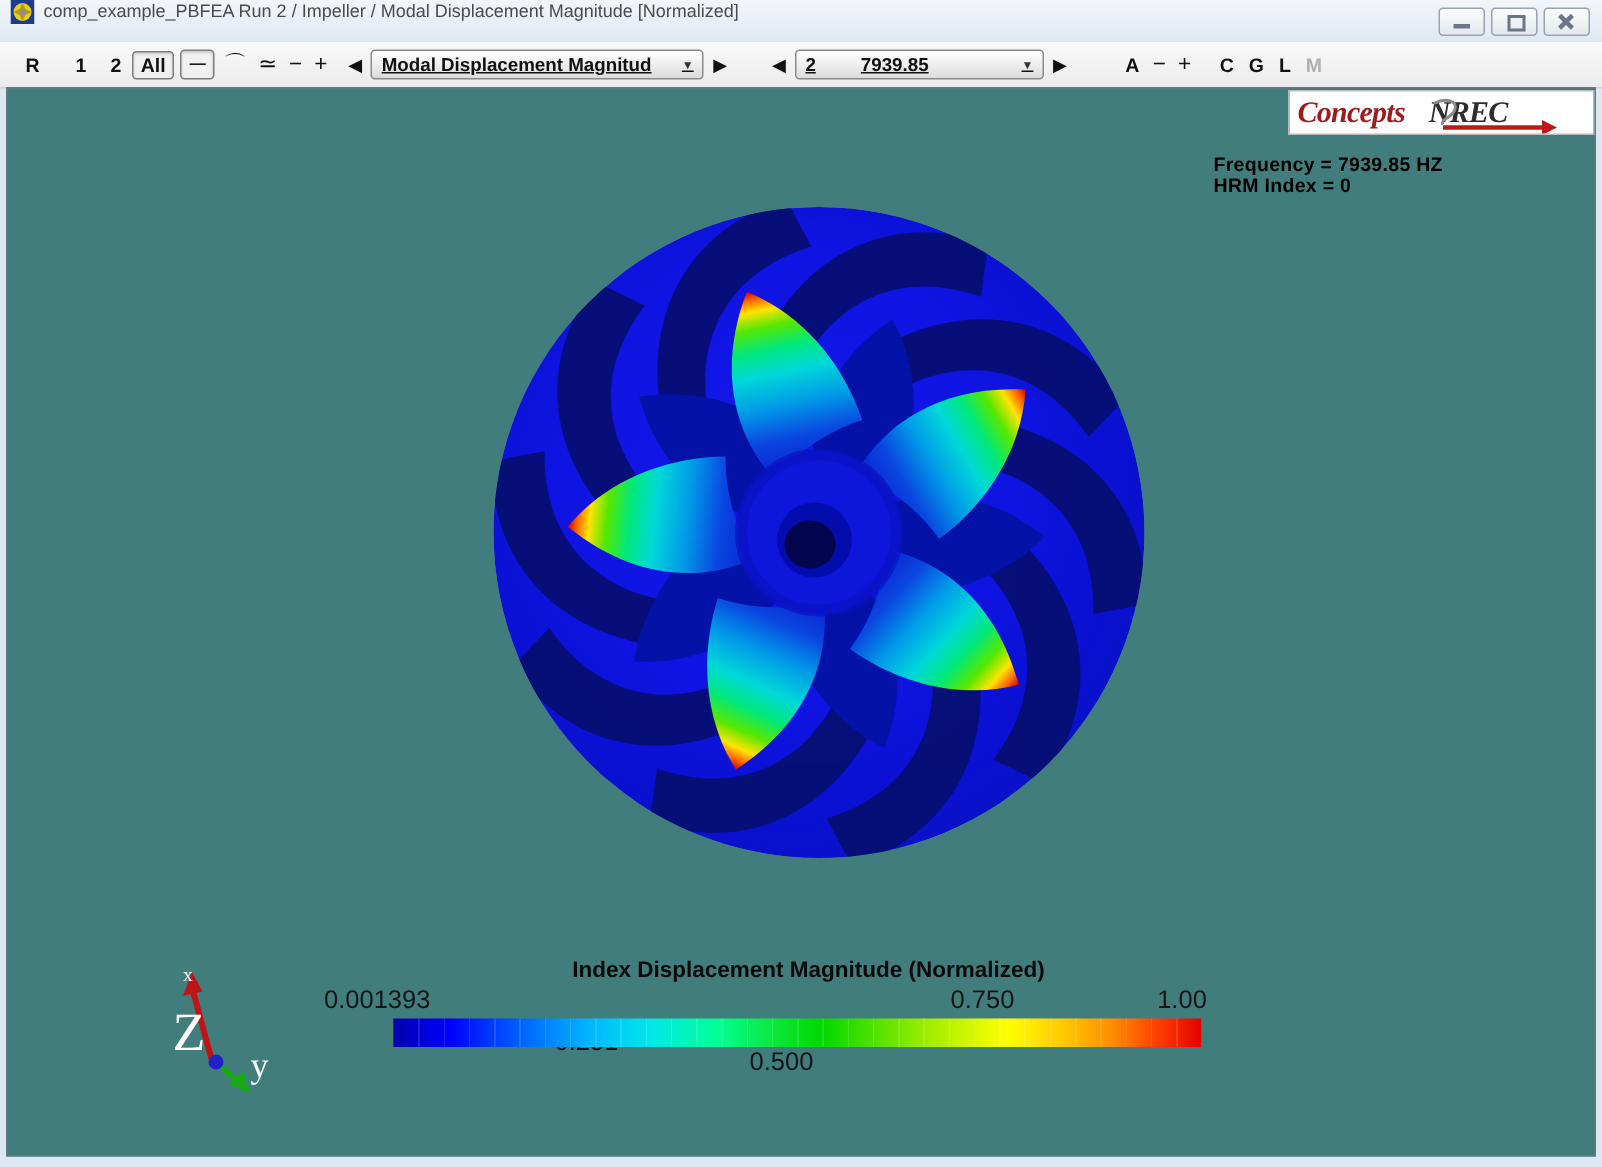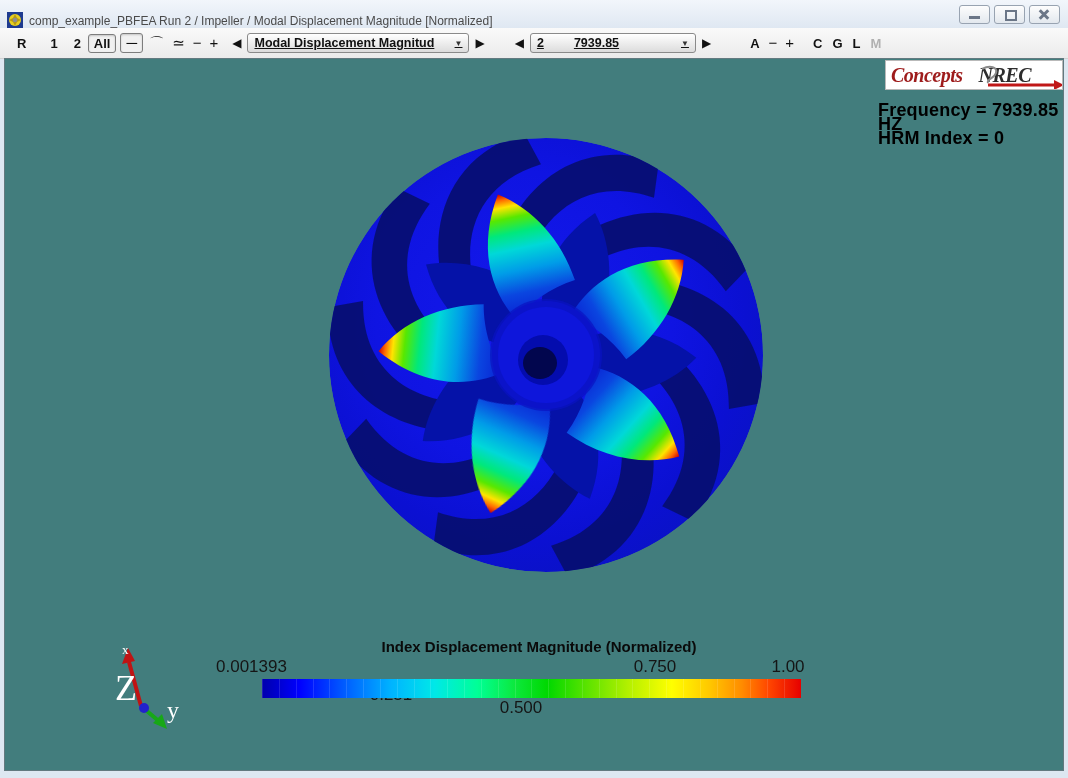--- a/index.html
+++ b/index.html
@@ -1,21 +1,21 @@
 <!DOCTYPE html>
 <html><head>
 <meta charset="utf-8">
 <style>
   html,body{margin:0;padding:0;background:#c8d4e0;font-family:"Liberation Sans",sans-serif;}
   .window{position:relative;width:1068px;height:778px;background:#dde7f1;outline:1px solid #8fa0b0;overflow:hidden;}
 
   
   .titlebar{position:absolute;top:0;left:0;right:0;height:28px;
     background:linear-gradient(#f2f6fb,#dfe8f2);border-bottom:1px solid #c2cedb;
-    display:flex;align-items:flex-end;}
+    display:flex;align-items:flex-start;}
   .app-icon{width:16px;height:16px;margin:0 6px 0 7px;flex:0 0 auto;}
   .title-text{font-size:12px;color:#4a4a4a;white-space:nowrap;}
   .win-controls{position:absolute;right:8px;top:5px;display:flex;gap:4px;}
   .win-btn{width:29px;height:17px;border:1px solid #98a3b1;border-radius:3px;
     background:linear-gradient(#fdfdfd,#e3e8ee);position:relative;cursor:default;}
   .win-btn .bar{position:absolute;left:9px;right:9px;bottom:4px;height:3px;background:#6b7687;}
   .win-btn .box{position:absolute;left:10px;top:4px;width:8px;height:7px;border:2px solid #6b7687;}
   .win-btn .xx{position:absolute;left:0;top:0;right:0;bottom:0;}
   .win-btn .xx:before,.win-btn .xx:after{content:"";position:absolute;left:8px;top:7px;width:12px;height:3px;background:#6b7687;}
   .win-btn .xx:before{transform:rotate(45deg);}
@@ -37,27 +37,27 @@
   .combo1{width:222px;margin:0 2px;}
   .combo2{width:166px;margin:0 2px;}
   .combo2 .freq{margin-left:30px;}
   .tb-right{margin-left:30px;display:flex;align-items:center;}
   .disabled{color:#b0b0b0;}
 
   
   .viewport{position:absolute;top:58px;left:4px;right:4px;bottom:7px;
     background:#427D7D;border:1px solid #62797f;box-sizing:border-box;overflow:hidden;cursor:default;}
 
-  .logo{position:absolute;top:1px;right:0px;width:178px;height:30px;background:#ffffff;
+  .logo{position:absolute;top:1px;right:0px;width:204px;height:30px;background:#ffffff;
     border:1px solid #b9b9b9;box-sizing:border-box;display:flex;align-items:center;overflow:hidden;}
   .logo .c1{font-family:"Liberation Serif",serif;font-style:italic;font-weight:bold;font-size:20px;color:#9e1c1c;margin-left:5px;letter-spacing:-0.5px;}
   .logo .c2{font-family:"Liberation Serif",serif;font-style:italic;font-weight:bold;font-size:20px;color:#2d2d2d;margin-left:16px;letter-spacing:-0.5px;}
   .logo svg{position:absolute;left:0;top:0;}
 
-  .annotation{position:absolute;left:873px;top:44px;font-size:18px;font-weight:bold;color:#000;line-height:14px;letter-spacing:0.2px;}
+  .annotation{position:absolute;left:804px;top:44px;font-size:13px;font-weight:bold;color:#000;line-height:14px;letter-spacing:0.2px;}
 
   .impeller{position:absolute;left:306px;top:61px;width:470px;height:470px;}
 
   .triad{position:absolute;left:88px;top:583px;width:95px;height:95px;}
 
   
   .cb-title{position:absolute;left:234px;top:579px;width:600px;text-align:center;
     font-size:15px;font-weight:bold;color:#0a0a0a;}
   .cb-label{position:absolute;top:598px;font-size:17px;color:#151515;transform:translateX(-50%);white-space:nowrap;}
   .cb-label.first{transform:none;}

